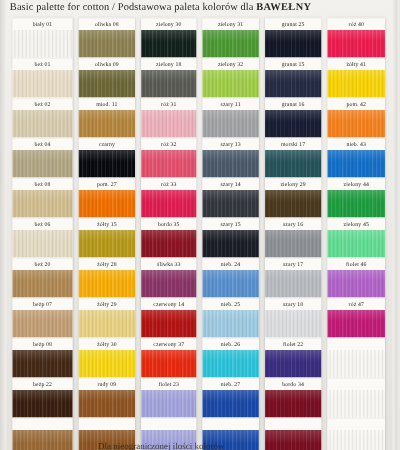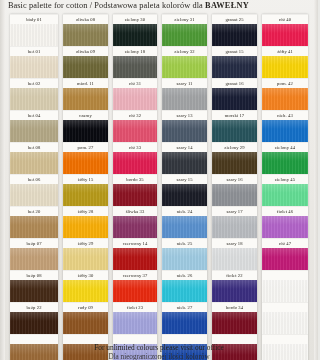--- a/index.html
+++ b/index.html
@@ -63,21 +63,21 @@
     content:"";position:absolute;left:0;right:0;top:0;height:42%;
     background:linear-gradient(180deg,rgba(255,255,255,.16),rgba(255,255,255,0));
     pointer-events:none;
   }
   #footer{
     position:absolute;left:0;top:343px;width:318px;
     text-align:center;font-size:7.4px;color:#25221d;
     white-space:nowrap;
   }
   #footer2{
-    position:absolute;left:0;top:353px;width:318px;
+    position:absolute;left:0;top:353px;width:258px;
     text-align:center;font-size:7.2px;color:#2b2821;
     white-space:nowrap;opacity:.85;
   }
   #edge-l{position:absolute;left:0;top:0;width:5px;height:360px;background:linear-gradient(90deg,#d9d7d2,#f1efec);}
   #edge-r{position:absolute;right:0;top:0;width:4px;height:360px;background:linear-gradient(270deg,#dcdad5,#f1efec);}
 </style>
 </head>
 <body>
 
 <div id="card">
@@ -360,15 +360,14 @@
           <div class="label"></div>
           <div class="swatch" style="height: 22px; background: rgb(247, 246, 243);"></div>
         </div>
         <div class="cell">
           <div class="label"></div>
           <div class="swatch" style="height: 26px; background: rgb(247, 246, 243);"></div>
         </div>
       </div>
     </div>
 
-  <div id="footer">For  unlimited colours please visit our office</div>
   <div id="footer2">Dla nieograniczonej ilości kolorów</div>
 </div>
 
 </body></html>

